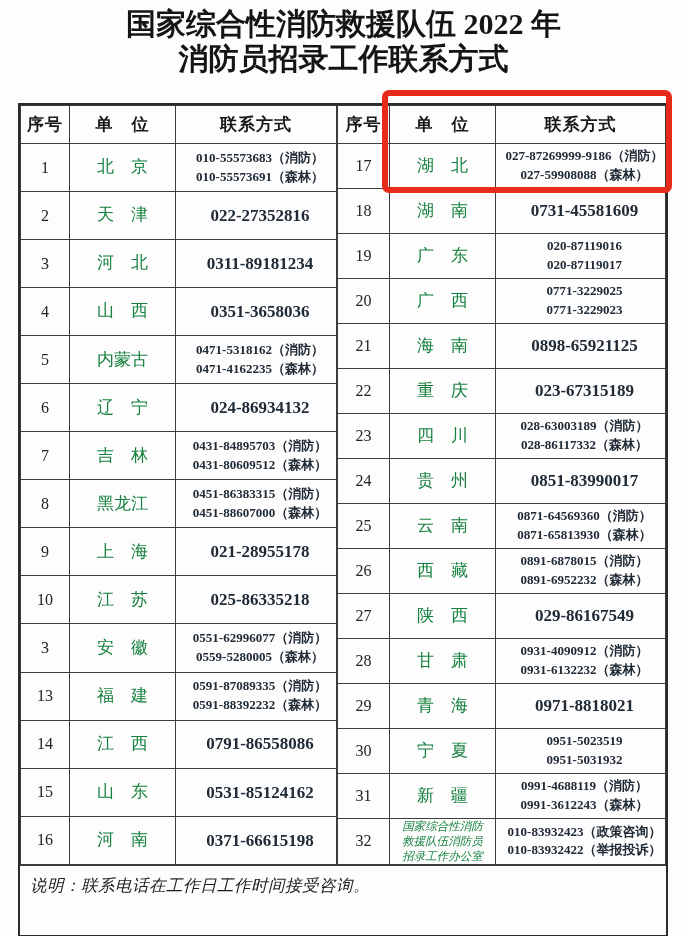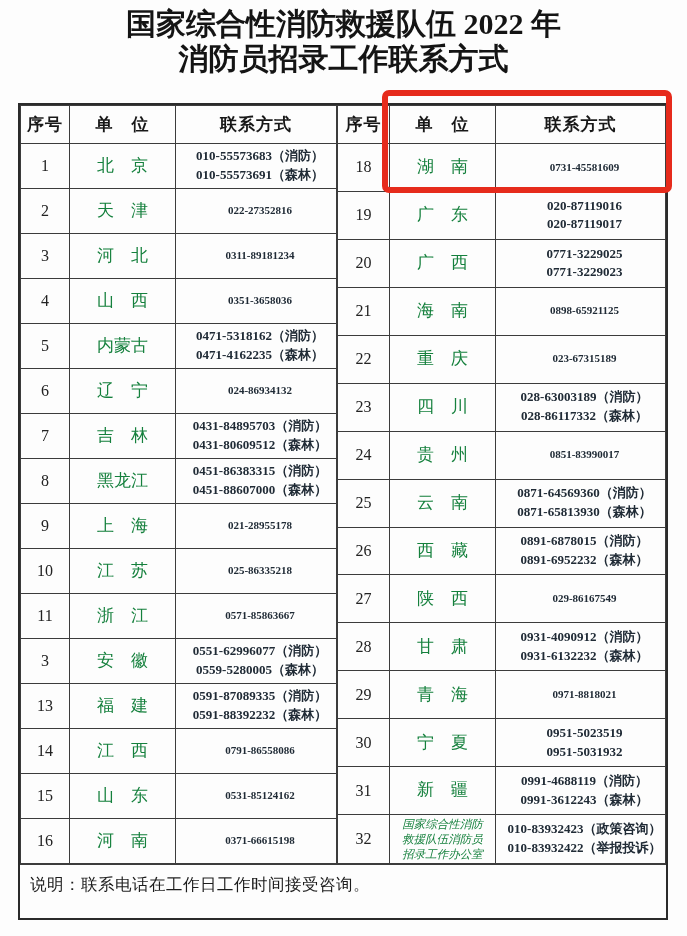--- a/index.html
+++ b/index.html
@@ -38,38 +38,39 @@
   tr.drow{height:45px;}
   th{font-size:17px;font-weight:bold;letter-spacing:1px;color:#181818;}
   td.c-no{text-align:center;font-size:16px;color:#222;}
   td.c-unit{text-align:center;font-size:17px;color:#15803d;}
   td.c-unit .unit-line{line-height:1.2;}
   td.c-unit.small{font-size:11.5px;letter-spacing:0;}
   td.c-unit.small .unit-line{line-height:1.3;font-style:italic;}
   td.c-contact{text-align:center;vertical-align:middle;}
   td.c-contact .contact-line{
     padding-left:8px;
-    font-size:11px;
+    font-size:17px;
     font-weight:600;
     color:#202b36;
     line-height:1.25;
     white-space:nowrap;
   }
   td.c-contact.two .contact-line{font-size:13px;line-height:1.45;}
   
   .lt .c-no{width:48px;} .lt .c-unit{width:105px;} .lt .c-contact{width:160px;}
   .rt .c-no{width:51px;} .rt .c-unit{width:105px;} .rt .c-contact{width:169px;}
   .note{
     border-top:1px solid #3c3c3c;
-    height:54px;
+    height:70px;
     box-sizing:border-box;
     font-size:16.5px;
     letter-spacing:0.5px;
     padding:9px 0 0 10px;
     color:#1c1c1c;
+    font-style:italic;
   }
   .highlight-box{
     position:absolute;
     left:382px;top:90px;
     width:290px;height:103px;
     box-sizing:border-box;
     border:6px solid #e62b1c;
     border-radius:7px;
     pointer-events:none;
   }
@@ -184,29 +185,20 @@
             <tr class="drow">
               <td class="c-no">10</td>
               <td class="c-unit">
                 <div class="unit-line">江　苏</div>
               </td>
               <td class="c-contact">
                 <div class="contact-line">025-86335218</div>
               </td>
             </tr>
             <tr class="drow">
-              <td class="c-no">11</td>
-              <td class="c-unit">
-                <div class="unit-line">浙　江</div>
-              </td>
-              <td class="c-contact">
-                <div class="contact-line">0571-85863667</div>
-              </td>
-            </tr>
-            <tr class="drow">
               <td class="c-no">3</td>
               <td class="c-unit">
                 <div class="unit-line">安　徽</div>
               </td>
               <td class="c-contact two">
                 <div class="contact-line">0551-62996077（消防）</div>
                 <div class="contact-line">0559-5280005（森林）</div>
               </td>
             </tr>
             <tr class="drow">
@@ -252,20 +244,30 @@
       <table class="half rt">
         <thead>
           <tr class="hrow">
             <th class="c-no">序号</th>
             <th class="c-unit">单　位</th>
             <th class="c-contact">联系方式</th>
           </tr>
         </thead>
         <tbody id="right-body">
             <tr class="drow">
+              <td class="c-no">17</td>
+              <td class="c-unit">
+                <div class="unit-line">湖　北</div>
+              </td>
+              <td class="c-contact two">
+                <div class="contact-line">027-87269999-9186（消防）</div>
+                <div class="contact-line">027-59908088（森林）</div>
+              </td>
+            </tr>
+            <tr class="drow">
               <td class="c-no">18</td>
               <td class="c-unit">
                 <div class="unit-line">湖　南</div>
               </td>
               <td class="c-contact">
                 <div class="contact-line">0731-45581609</div>
               </td>
             </tr>
             <tr class="drow">
               <td class="c-no">19</td>

